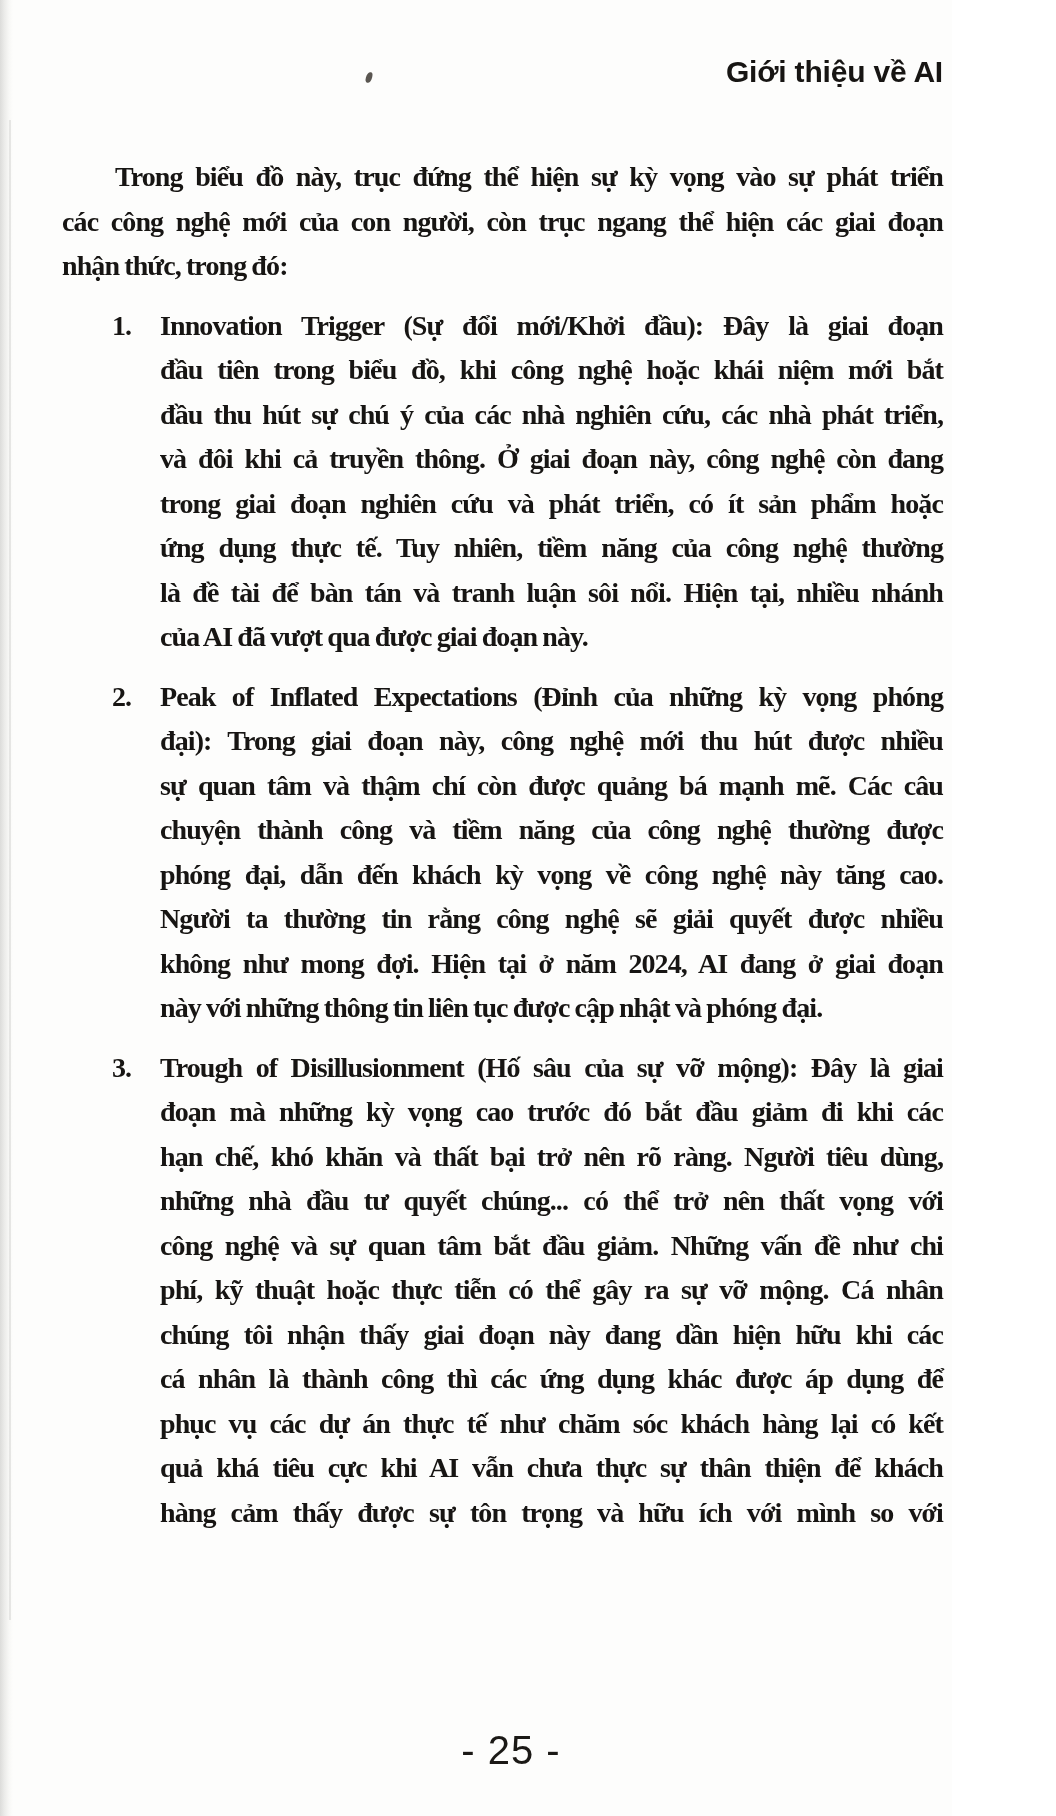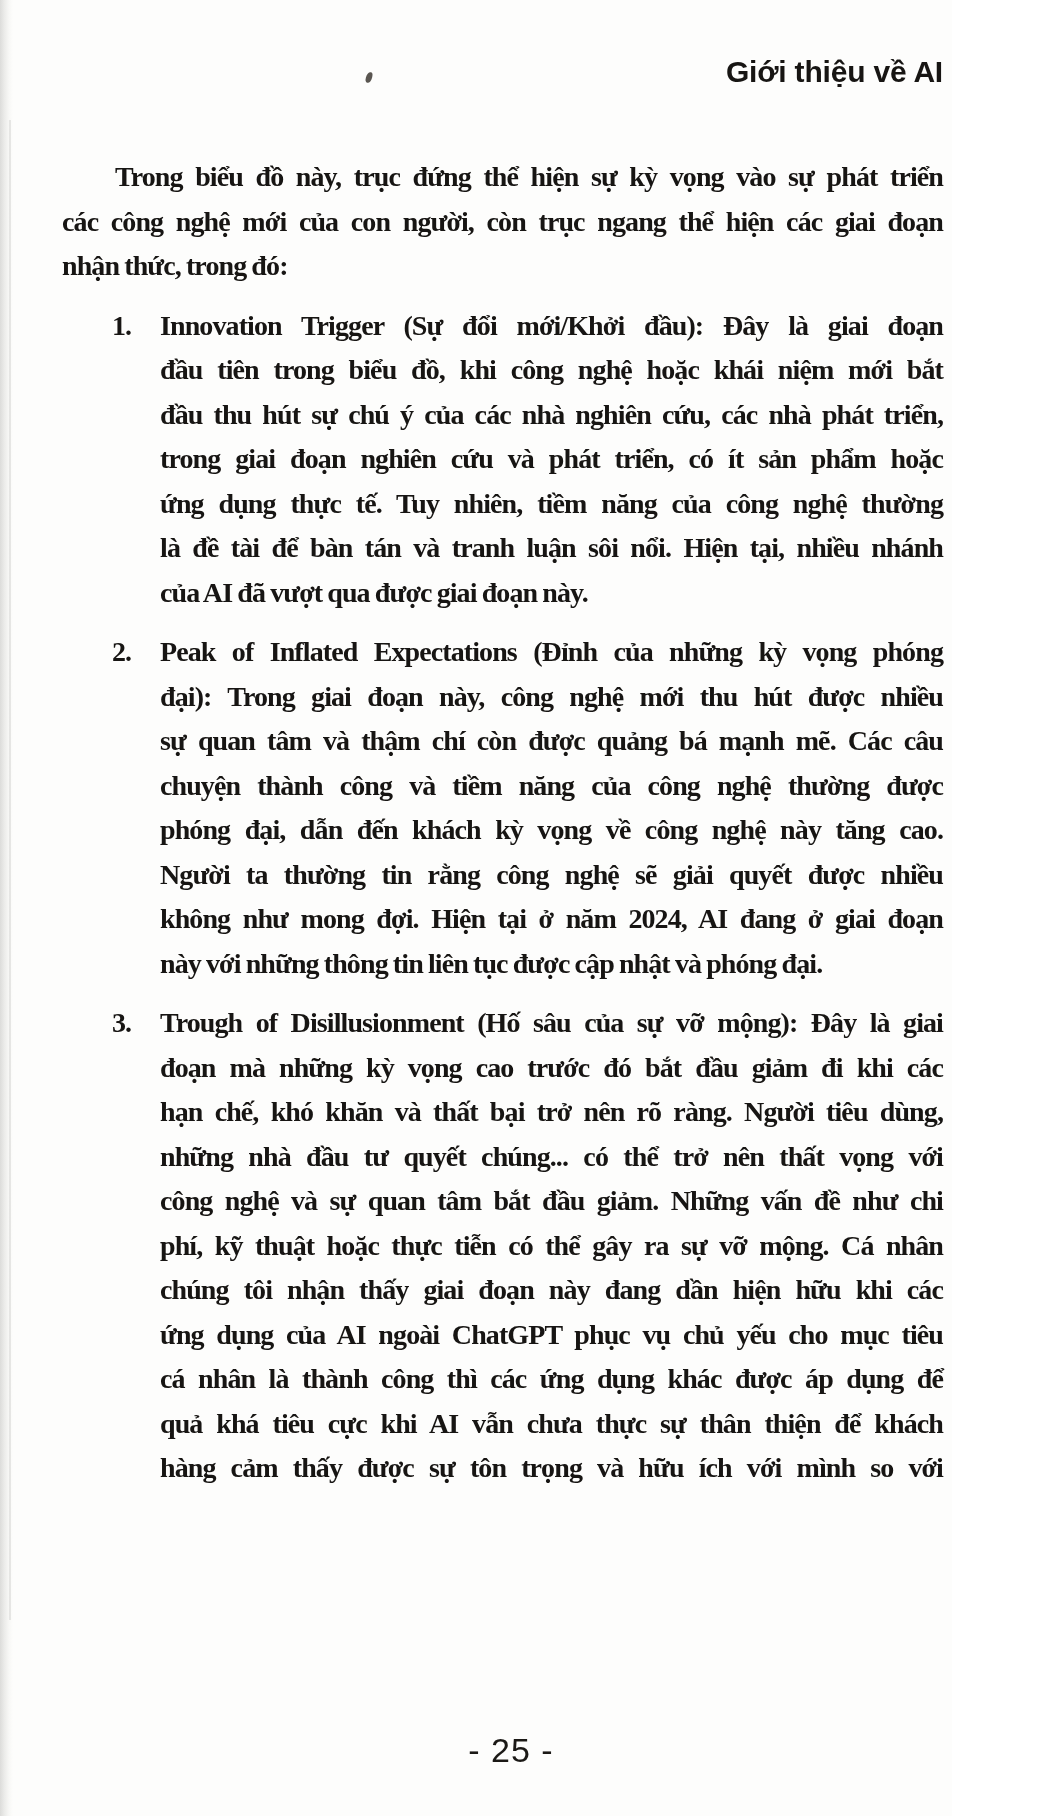--- a/index.html
+++ b/index.html
@@ -77,21 +77,21 @@
   .list-item .item-lines {
     margin-left: 98px;
     width: 783px;
   }
   .footer-row {
     position: absolute;
     top: 1728px; left: 0; width: 1022px;
     text-align: center;
     font-family: "Liberation Sans", sans-serif;
     font-weight: 400;
-    font-size: 34px;
+    font-size: 40px;
     line-height: 44px;
     letter-spacing: 1px;
     color: #1b1916;
   }
 </style>
 </head>
 <body>
 
 <div class="page">
   <div class="scan-edge"></div>
@@ -108,20 +108,21 @@
         <div class="jline">các công nghệ mới của con người, còn trục ngang thể hiện các giai đoạn</div>
         <div class="jline last">nhận thức, trong đó:</div>
       </div>
     <div>
         <div class="list-item">
           <div class="num">1.</div>
           <div class="item-lines">
             <div class="jline">Innovation Trigger (Sự đổi mới/Khởi đầu): Đây là giai đoạn</div>
             <div class="jline">đầu tiên trong biểu đồ, khi công nghệ hoặc khái niệm mới bắt</div>
             <div class="jline">đầu thu hút sự chú ý của các nhà nghiên cứu, các nhà phát triển,</div>
+            <div class="jline">và đôi khi cả truyền thông. Ở giai đoạn này, công nghệ còn đang</div>
             <div class="jline">trong giai đoạn nghiên cứu và phát triển, có ít sản phẩm hoặc</div>
             <div class="jline">ứng dụng thực tế. Tuy nhiên, tiềm năng của công nghệ thường</div>
             <div class="jline">là đề tài để bàn tán và tranh luận sôi nổi. Hiện tại, nhiều nhánh</div>
             <div class="jline last">của AI đã vượt qua được giai đoạn này.</div>
           </div>
         </div>
         <div class="list-item">
           <div class="num">2.</div>
           <div class="item-lines">
             <div class="jline">Peak of Inflated Expectations (Đỉnh của những kỳ vọng phóng</div>
@@ -137,22 +138,22 @@
         <div class="list-item">
           <div class="num">3.</div>
           <div class="item-lines">
             <div class="jline">Trough of Disillusionment (Hố sâu của sự vỡ mộng): Đây là giai</div>
             <div class="jline">đoạn mà những kỳ vọng cao trước đó bắt đầu giảm đi khi các</div>
             <div class="jline">hạn chế, khó khăn và thất bại trở nên rõ ràng. Người tiêu dùng,</div>
             <div class="jline">những nhà đầu tư quyết chúng... có thể trở nên thất vọng với</div>
             <div class="jline">công nghệ và sự quan tâm bắt đầu giảm. Những vấn đề như chi</div>
             <div class="jline">phí, kỹ thuật hoặc thực tiễn có thể gây ra sự vỡ mộng. Cá nhân</div>
             <div class="jline">chúng tôi nhận thấy giai đoạn này đang dần hiện hữu khi các</div>
-            <div class="jline">ứng dụng của AI ngoài ChatGPT phục vụ chủ yếu cho mục tiêu</div>
             <div class="jline">cá nhân là thành công thì các ứng dụng khác được áp dụng để</div>
+            <div class="jline">phục vụ các dự án thực tế như chăm sóc khách hàng lại có kết</div>
             <div class="jline">quả khá tiêu cực khi AI vẫn chưa thực sự thân thiện để khách</div>
             <div class="jline">hàng cảm thấy được sự tôn trọng và hữu ích với mình so với</div>
           </div>
         </div>
       </div>
   </div>
 
   <div class="footer-row">
     <span>- 25 -</span>
   </div>

